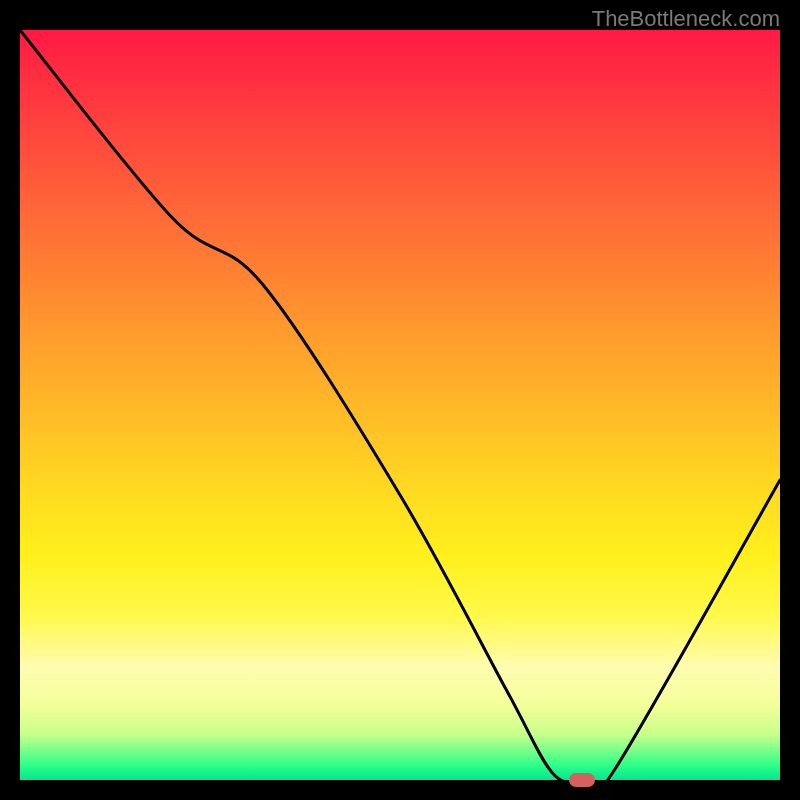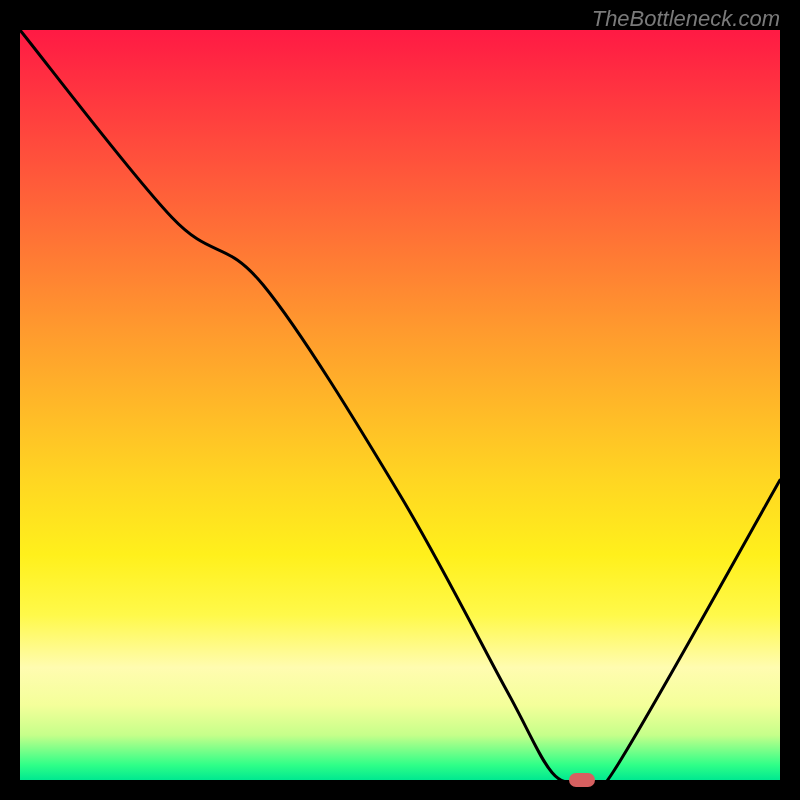--- a/index.html
+++ b/index.html
@@ -8,21 +8,20 @@
     width: 800px;
     height: 800px;
     background: #000;
     position: relative;
     font-family: Arial, sans-serif;
   }
   .container {
     width: 800px;
     height: 572px;
     position: relative;
-    font-style: italic;
   }
   .watermark {
     position: absolute;
     top: 6px;
     right: 20px;
     color: #7a7a7a;
     font-size: 22px;
     font-weight: 500;
     z-index: 10;
   }

